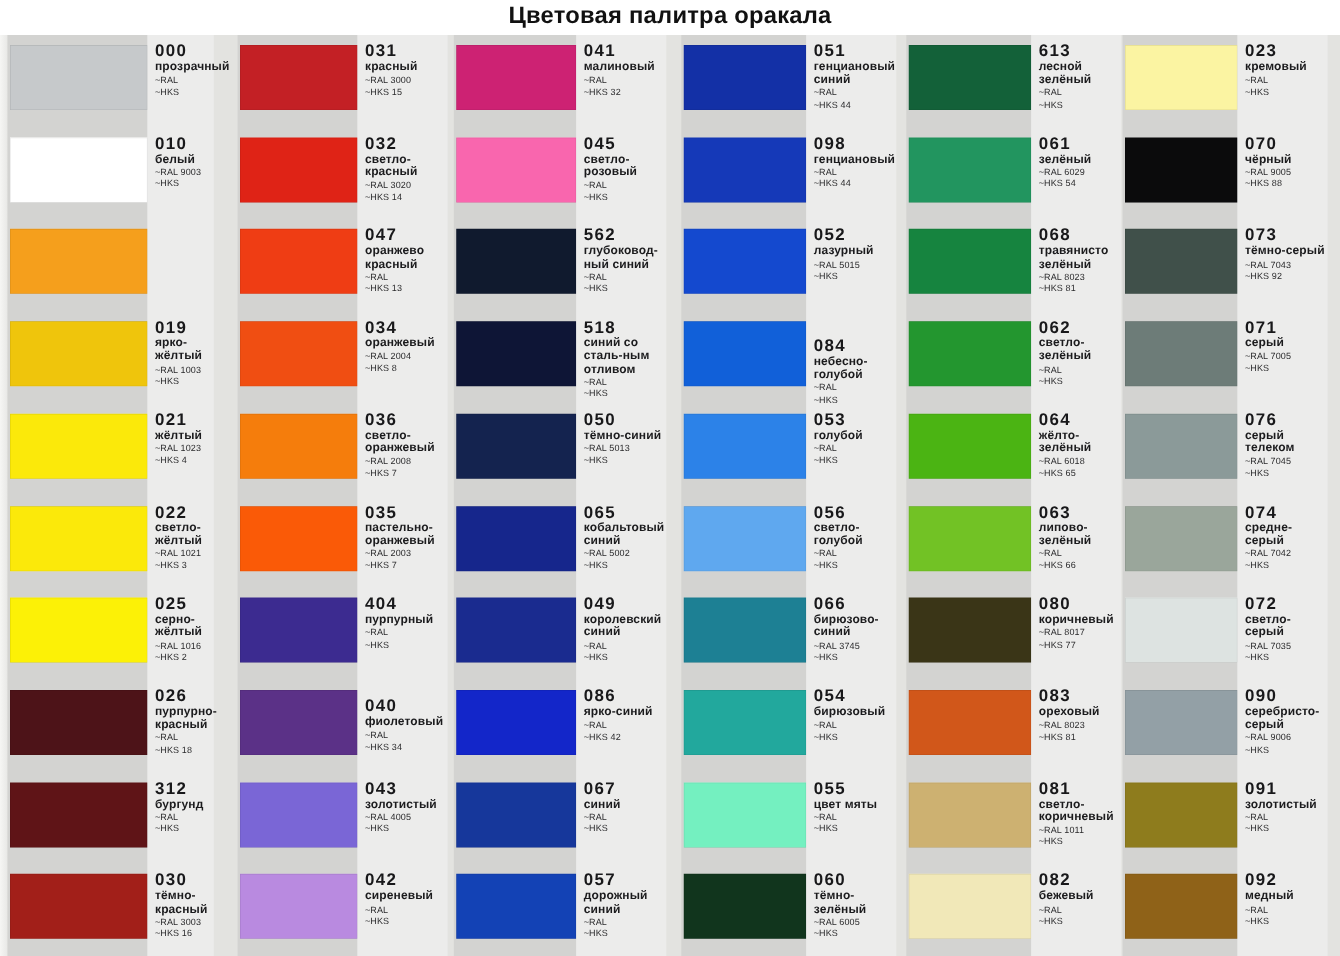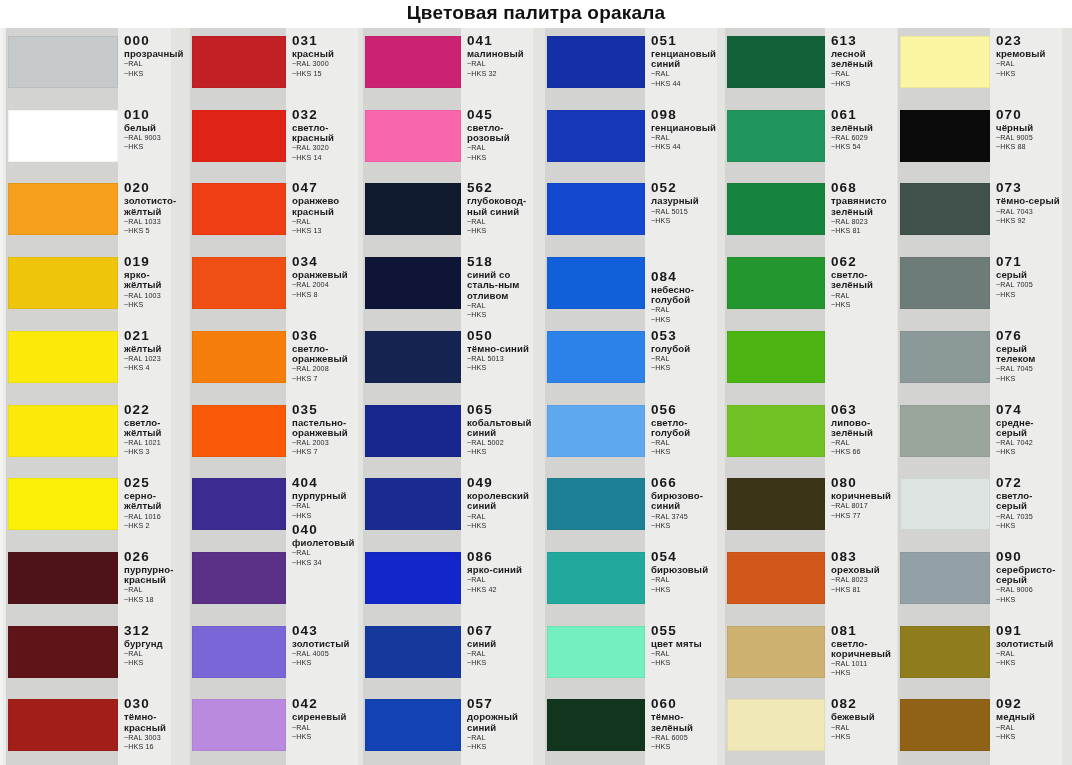--- a/index.html
+++ b/index.html
@@ -135,26 +135,20 @@
             <div class="code">000</div>
             <div class="nm">прозрачный</div>
             <div class="ref">~RAL</div>
             <div class="ref">~HKS</div>
           </div>
           <div class="entry" style="top: 79.7px;">
             <div class="code">010</div>
             <div class="nm">белый</div>
             <div class="ref">~RAL 9003</div>
             <div class="ref">~HKS</div>
-          </div>
-          <div class="entry" style="top: 153.4px;">
-            <div class="code">020</div>
-            <div class="nm">золотисто-жёлтый</div>
-            <div class="ref">~RAL 1033</div>
-            <div class="ref">~HKS 5</div>
           </div>
           <div class="entry" style="top: 227.1px;">
             <div class="code">019</div>
             <div class="nm">ярко-жёлтый</div>
             <div class="ref">~RAL 1003</div>
             <div class="ref">~HKS</div>
           </div>
           <div class="entry" style="top: 300.8px;">
             <div class="code">021</div>
             <div class="nm">жёлтый</div>
@@ -242,21 +236,21 @@
             <div class="nm">пастельно-оранжевый</div>
             <div class="ref">~RAL 2003</div>
             <div class="ref">~HKS 7</div>
           </div>
           <div class="entry" style="top: 448.2px;">
             <div class="code">404</div>
             <div class="nm">пурпурный</div>
             <div class="ref">~RAL</div>
             <div class="ref">~HKS</div>
           </div>
-          <div class="entry" style="top: 495px;">
+          <div class="entry" style="top: 530px;">
             <div class="code">040</div>
             <div class="nm">фиолетовый</div>
             <div class="ref">~RAL</div>
             <div class="ref">~HKS 34</div>
           </div>
           <div class="entry" style="top: 595.6px;">
             <div class="code">043</div>
             <div class="nm">золотистый</div>
             <div class="ref">~RAL 4005</div>
             <div class="ref">~HKS</div>
@@ -452,20 +446,26 @@
             <div class="nm">травянисто зелёный</div>
             <div class="ref">~RAL 8023</div>
             <div class="ref">~HKS 81</div>
           </div>
           <div class="entry" style="top: 227.1px;">
             <div class="code">062</div>
             <div class="nm">светло-зелёный</div>
             <div class="ref">~RAL</div>
             <div class="ref">~HKS</div>
           </div>
+          <div class="entry" style="top: 300.8px;">
+            <div class="code">064</div>
+            <div class="nm">жёлто-зелёный</div>
+            <div class="ref">~RAL 6018</div>
+            <div class="ref">~HKS 65</div>
+          </div>
           <div class="entry" style="top: 374.5px;">
             <div class="code">063</div>
             <div class="nm">липово-зелёный</div>
             <div class="ref">~RAL</div>
             <div class="ref">~HKS 66</div>
           </div>
           <div class="entry" style="top: 448.2px;">
             <div class="code">080</div>
             <div class="nm">коричневый</div>
             <div class="ref">~RAL 8017</div>

